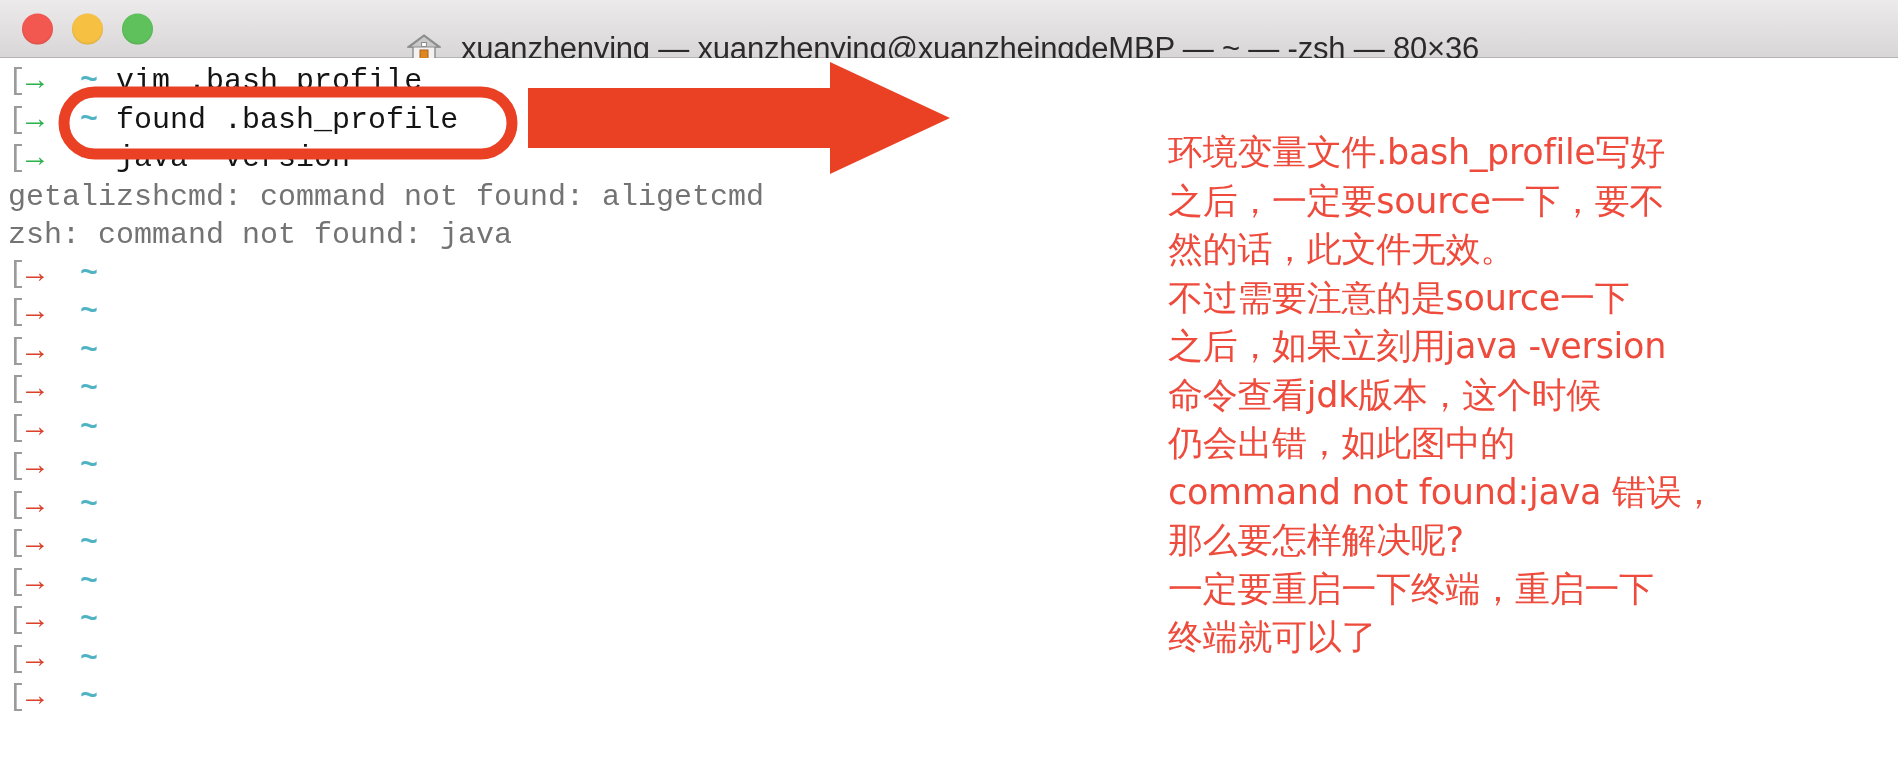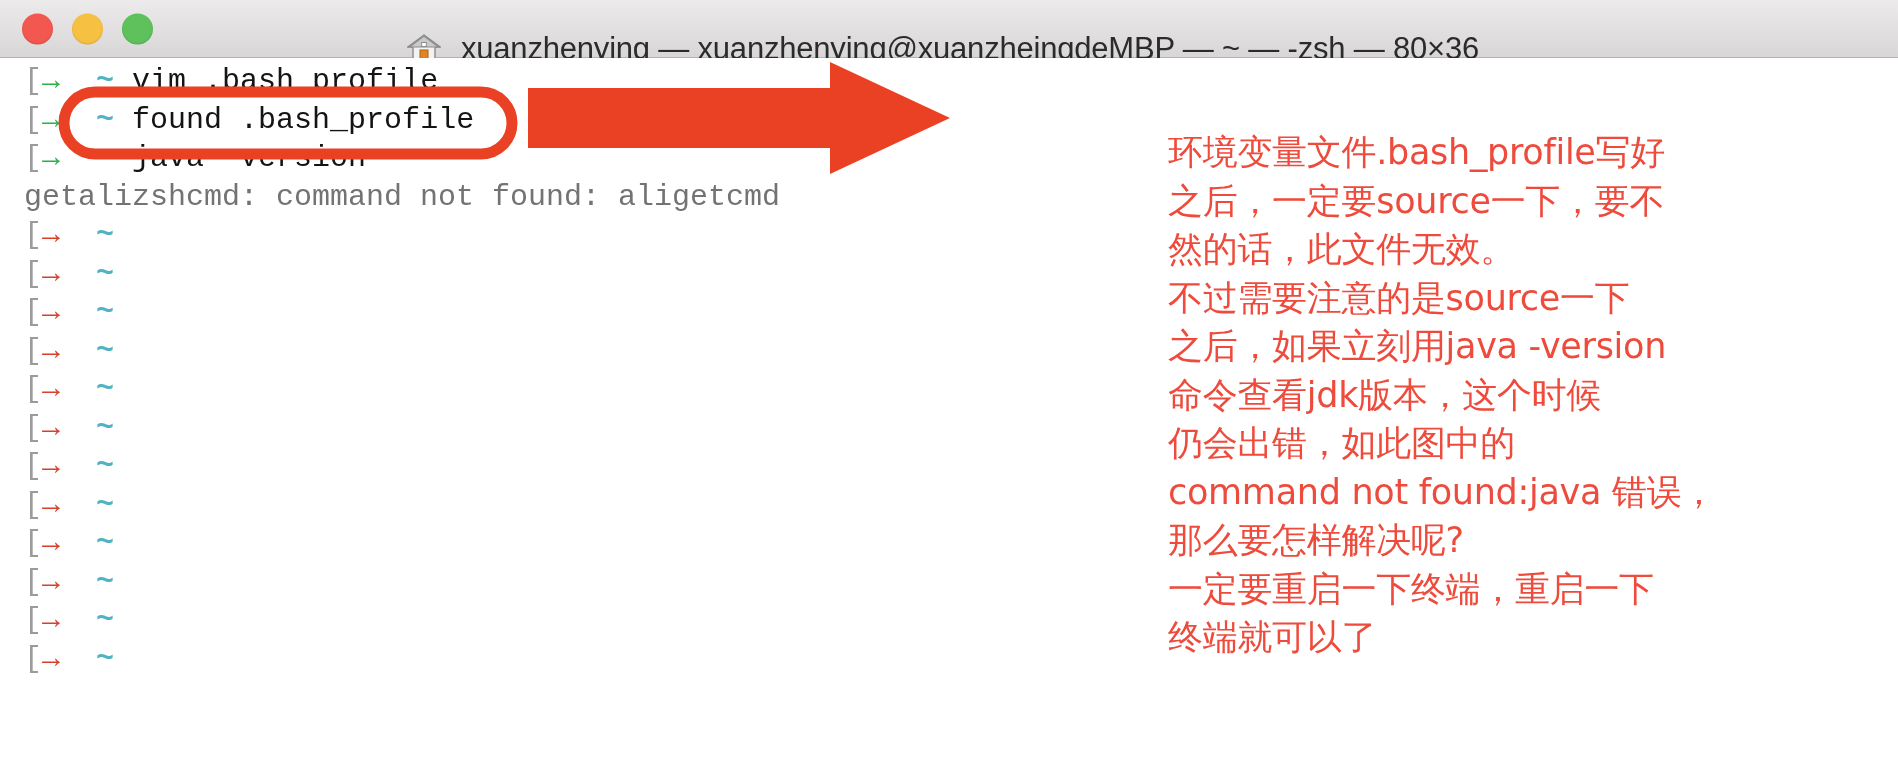--- a/index.html
+++ b/index.html
@@ -75,21 +75,21 @@
     font-family: "Liberation Sans", "DejaVu Sans", sans-serif;
     letter-spacing: -0.2px;
     white-space: nowrap;
   }
 
   
   .terminal {
     position: relative;
     height: 712px;
     background: #ffffff;
-    padding: 4px 0 0 24px;
+    padding: 4px 0 0 8px;
     box-sizing: border-box;
     font-family: "Liberation Mono", "DejaVu Sans Mono", monospace;
     font-size: 30px;
     line-height: 38.5px;
     color: #1a1a1a;
     overflow: hidden;
   }
   .line {
     white-space: pre;
     height: 38.5px;
@@ -144,20 +144,21 @@
       </span>
       <span class="title-text">xuanzhenying — xuanzhenying@xuanzheingdeMBP — ~ — -zsh — 80×36</span>
     </div>
   </div>
 
   <div class="terminal" id="term">
       <div class="line"><span class="br">[</span><span class="arrow-ok">→</span><span>  </span><span class="tilde">~</span><span> </span><span class="cmd">vim .bash_profile</span></div>
       <div class="line"><span class="br">[</span><span class="arrow-ok">→</span><span>  </span><span class="tilde">~</span><span> </span><span class="cmd">found .bash_profile</span></div>
       <div class="line"><span class="br">[</span><span class="arrow-ok">→</span><span>  </span><span class="tilde">~</span><span> </span><span class="cmd">java -version</span></div>
       <div class="line"><span class="out">getalizshcmd: command not found: aligetcmd</span></div>
+      <div class="line"><span class="out">zsh: command not found: java</span></div>
       <div class="line"><span class="br">[</span><span class="arrow-err">→</span><span>  </span><span class="tilde">~</span><span> </span><span class="cmd"></span></div>
       <div class="line"><span class="br">[</span><span class="arrow-err">→</span><span>  </span><span class="tilde">~</span><span> </span><span class="cmd"></span></div>
       <div class="line"><span class="br">[</span><span class="arrow-err">→</span><span>  </span><span class="tilde">~</span><span> </span><span class="cmd"></span></div>
       <div class="line"><span class="br">[</span><span class="arrow-err">→</span><span>  </span><span class="tilde">~</span><span> </span><span class="cmd"></span></div>
       <div class="line"><span class="br">[</span><span class="arrow-err">→</span><span>  </span><span class="tilde">~</span><span> </span><span class="cmd"></span></div>
       <div class="line"><span class="br">[</span><span class="arrow-err">→</span><span>  </span><span class="tilde">~</span><span> </span><span class="cmd"></span></div>
       <div class="line"><span class="br">[</span><span class="arrow-err">→</span><span>  </span><span class="tilde">~</span><span> </span><span class="cmd"></span></div>
       <div class="line"><span class="br">[</span><span class="arrow-err">→</span><span>  </span><span class="tilde">~</span><span> </span><span class="cmd"></span></div>
       <div class="line"><span class="br">[</span><span class="arrow-err">→</span><span>  </span><span class="tilde">~</span><span> </span><span class="cmd"></span></div>
       <div class="line"><span class="br">[</span><span class="arrow-err">→</span><span>  </span><span class="tilde">~</span><span> </span><span class="cmd"></span></div>

